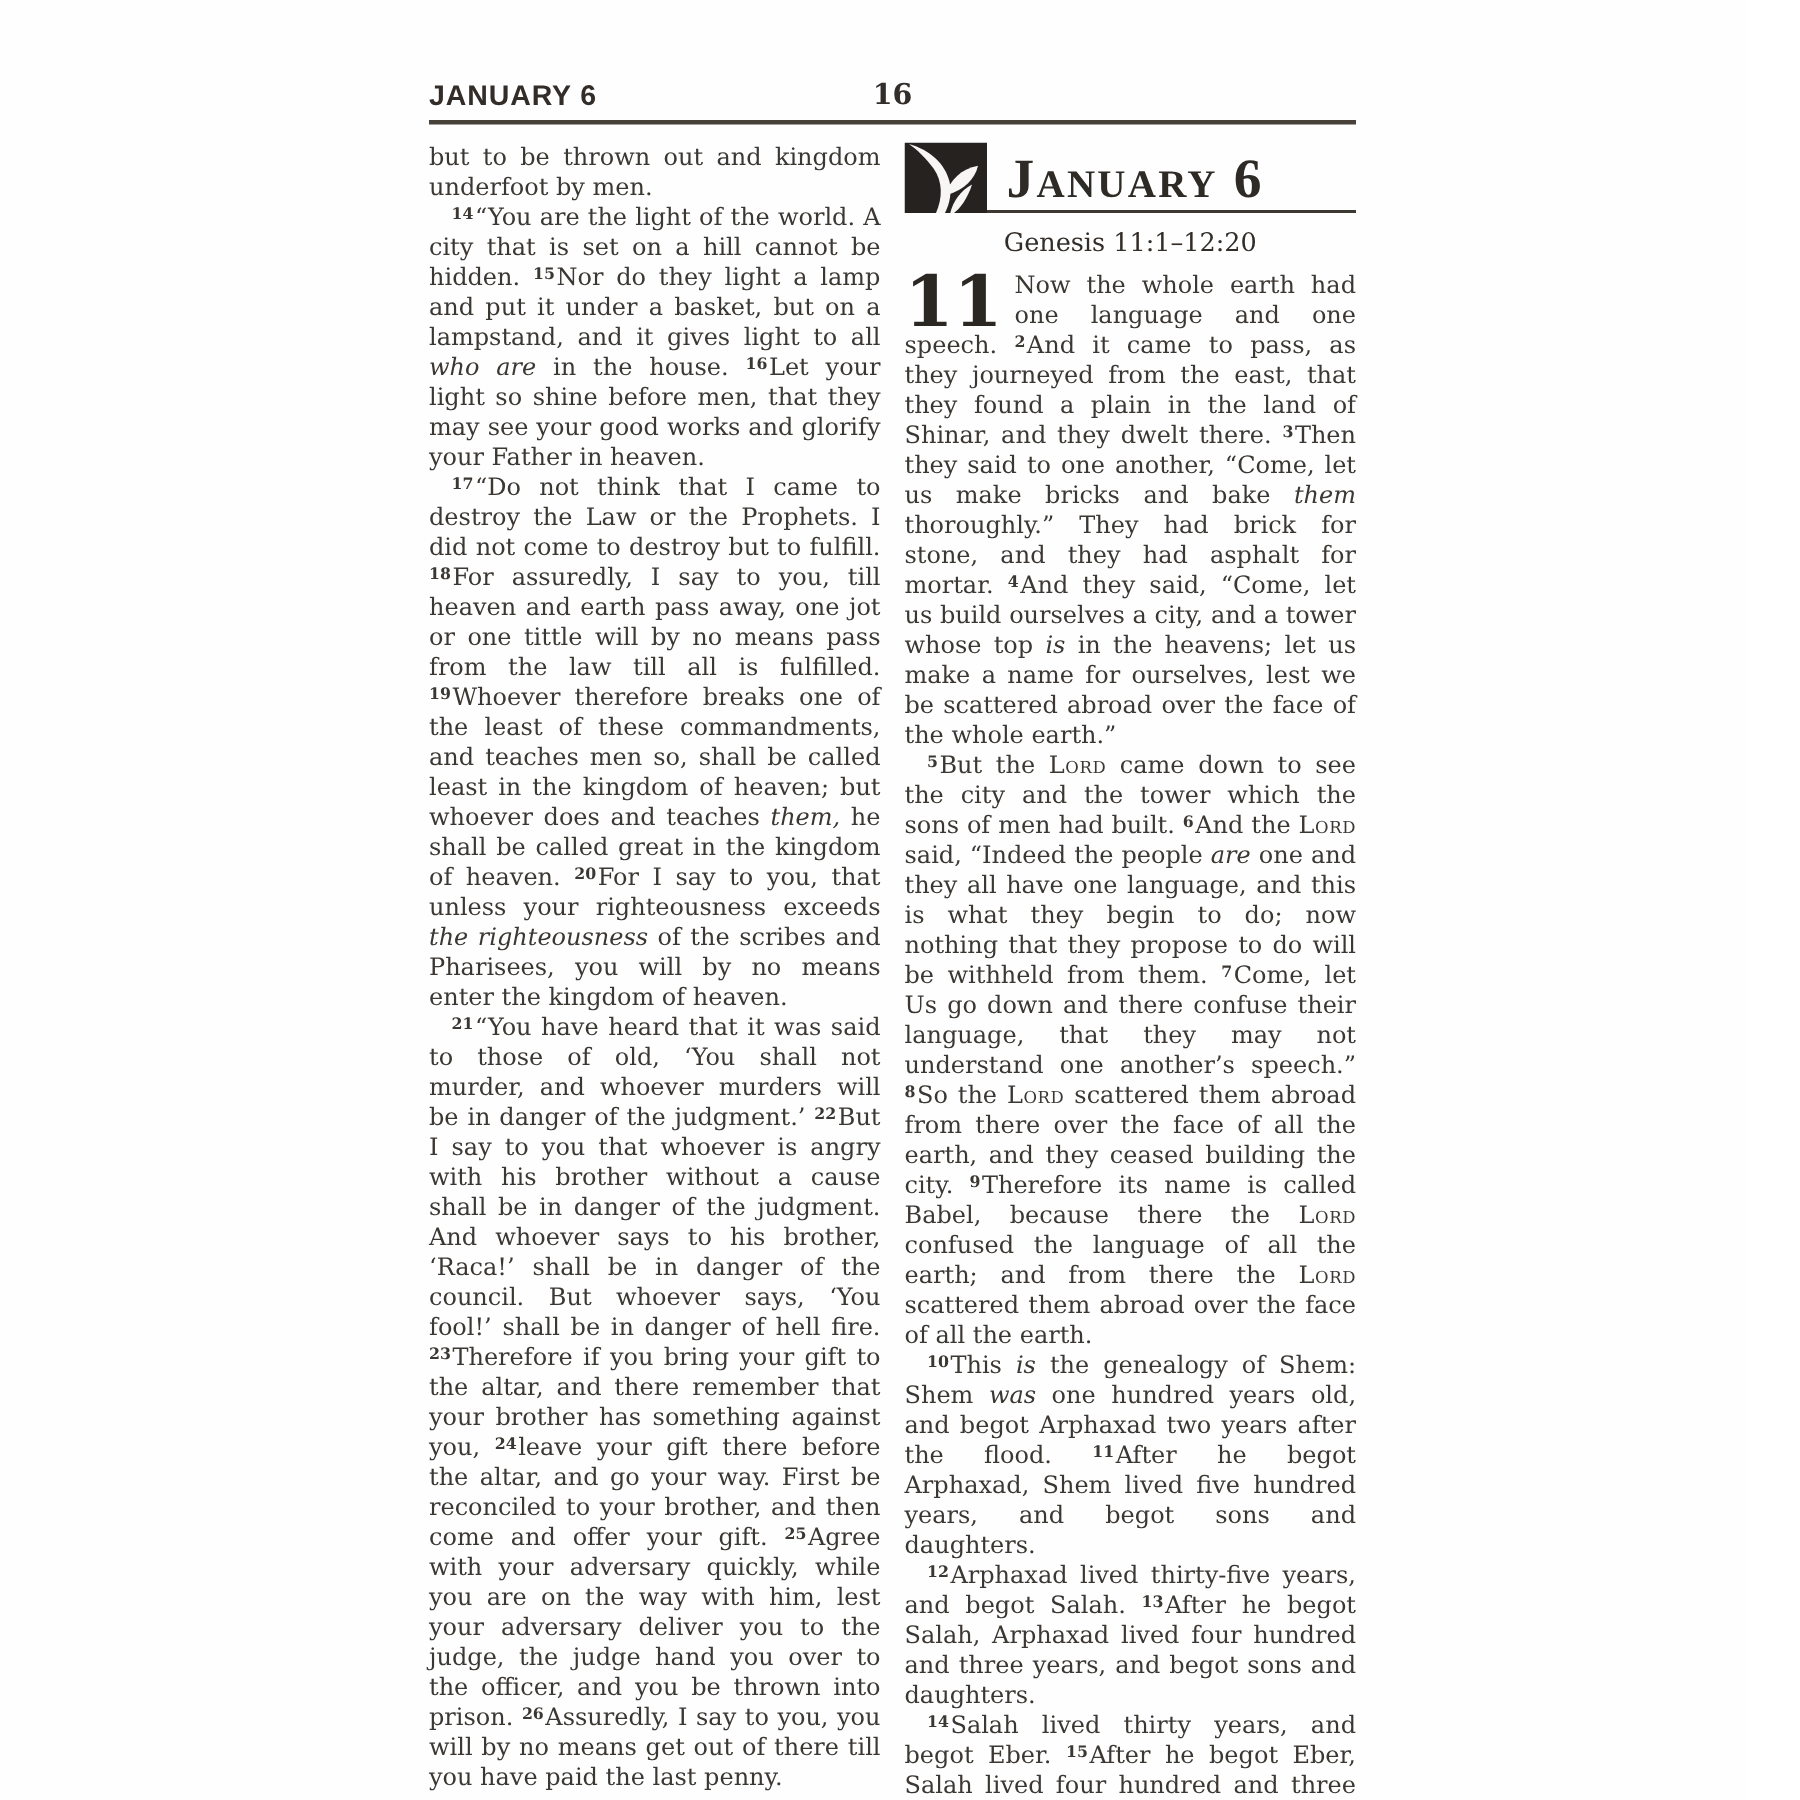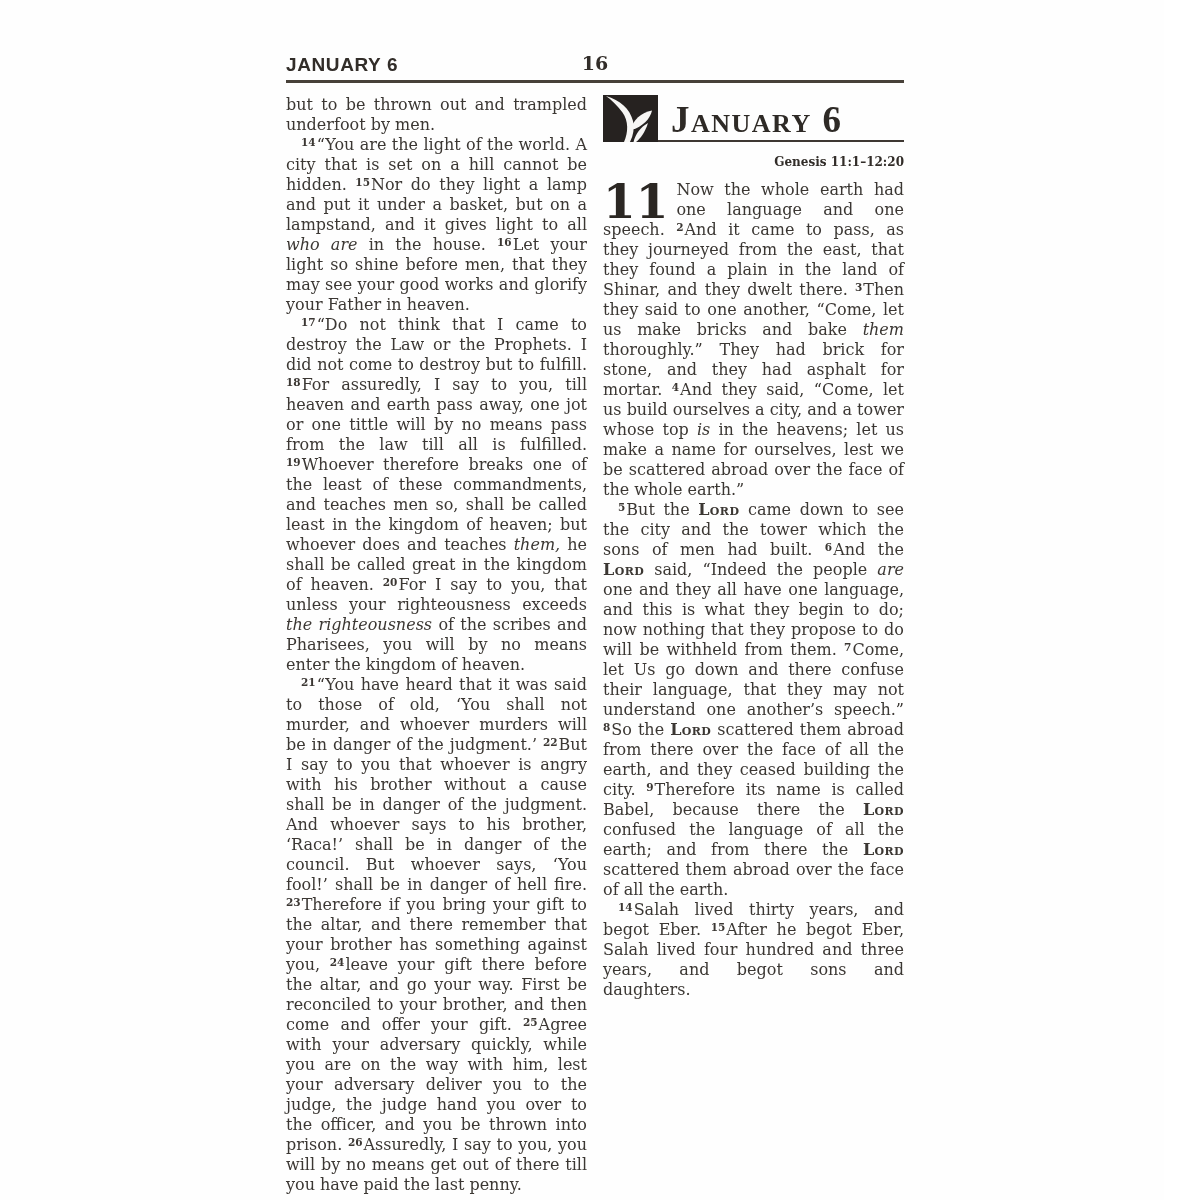--- a/index.html
+++ b/index.html
@@ -29,37 +29,37 @@
   
   .cols{display:flex;gap:16px;margin-top:12px;}
   .col{width:301px;font-size:16px;line-height:20px;}
   .col p{margin:0;text-align:justify;}
   .col p.ind{text-indent:15px;}
   sup{
     font-size:10.5px;font-weight:700;line-height:0;
     vertical-align:0.38em;margin-right:1px;letter-spacing:0;margin-top:44px;
   }
   i{}
-  .sc{font-variant:small-caps;letter-spacing:0.4px;font-weight:bold;}
+  .sc{font-variant:small-caps;letter-spacing:0.4px;}
 
   
   .banner{display:flex;align-items:stretch;height:47px;margin-bottom:9px;}
   .banner-icon{width:55px;flex:none;display:block;}
   .banner-title-wrap{
     flex:1;display:flex;align-items:flex-end;
     border-bottom:2px solid #3e3833;padding:0 0 1px 13px;
   }
   .banner-title{
     font-family:"Liberation Serif", serif;
     font-variant:small-caps;
     font-weight:600;font-size:37px;line-height:38px;
     letter-spacing:1.5px;color:#2e2a26;
   }
   .reading-ref{
-    text-align:right;font-weight:700;font-size:12px;line-height:22px;
+    text-align:center;font-weight:400;font-size:17px;line-height:22px;
     color:#322d29;margin-bottom:7px;
   }
   .dropcap{
     float:left;font-weight:700;font-size:47px;line-height:37px;
     padding:3px 8px 0 0;color:#2b2723;
   }
 </style>
 </head>
 <body>
 
@@ -68,21 +68,21 @@
 
     <div class="runhead">
       <span class="rh-title">JANUARY 6</span>
       <span class="rh-page">16</span>
     </div>
     <div class="head-rule"></div>
 
     <div class="cols">
 
       <div class="col">
-          <p class="">but to be thrown out and trampled underfoot by men.</p>
+          <p class="">but to be thrown out and kingdom underfoot by men.</p>
           <p class="ind"><sup>14</sup>“You are the light of the world. A city that is set on a hill cannot be hidden. <sup>15</sup>Nor do they light a lamp and put it under a basket, but on a lampstand, and it gives light to all <i>who are</i> in the house. <sup>16</sup>Let your light so shine before men, that they may see your good works and glorify your Father in heaven.</p>
           <p class="ind"><sup>17</sup>“Do not think that I came to destroy the Law or the Prophets. I did not come to destroy but to fulfill. <sup>18</sup>For assuredly, I say to you, till heaven and earth pass away, one jot or one tittle will by no means pass from the law till all is fulfilled. <sup>19</sup>Whoever therefore breaks one of the least of these commandments, and teaches men so, shall be called least in the kingdom of heaven; but whoever does and teaches <i>them,</i> he shall be called great in the kingdom of heaven. <sup>20</sup>For I say to you, that unless your righteousness exceeds <i>the righteousness</i> of the scribes and Pharisees, you will by no means enter the kingdom of heaven.</p>
           <p class="ind"><sup>21</sup>“You have heard that it was said to those of old, ‘You shall not murder, and whoever murders will be in danger of the judgment.’ <sup>22</sup>But I say to you that whoever is angry with his brother without a cause shall be in danger of the judgment. And whoever says to his brother, ‘Raca!’ shall be in danger of the council. But whoever says, ‘You fool!’ shall be in danger of hell fire. <sup>23</sup>Therefore if you bring your gift to the altar, and there remember that your brother has something against you, <sup>24</sup>leave your gift there before the altar, and go your way. First be reconciled to your brother, and then come and offer your gift. <sup>25</sup>Agree with your adversary quickly, while you are on the way with him, lest your adversary deliver you to the judge, the judge hand you over to the officer, and you be thrown into prison. <sup>26</sup>Assuredly, I say to you, you will by no means get out of there till you have paid the last penny.</p>
         </div>
 
       <div class="col">
         <div class="banner">
           <span class="banner-icon">
             <svg width="55" height="47" viewBox="0 0 55 47" xmlns="http://www.w3.org/2000/svg" aria-hidden="true">
               <rect x="0" y="0" width="55" height="47" fill="#262220"></rect>
@@ -92,19 +92,21 @@
             </svg>
           </span>
           <span class="banner-title-wrap">
             <span class="banner-title">January 6</span>
           </span>
         </div>
         <div class="reading-ref">Genesis 11:1–12:20</div>
         <div>
             <p class=""><span class="dropcap">11</span>Now the whole earth had one language and one speech. <sup>2</sup>And it came to pass, as they journeyed from the east, that they found a plain in the land of Shinar, and they dwelt there. <sup>3</sup>Then they said to one another, “Come, let us make bricks and bake <i>them</i> thoroughly.” They had brick for stone, and they had asphalt for mortar. <sup>4</sup>And they said, “Come, let us build ourselves a city, and a tower whose top <i>is</i> in the heavens; let us make a name for ourselves, lest we be scattered abroad over the face of the whole earth.”</p>
             <p class="ind"><sup>5</sup>But the <span class="sc">Lord</span> came down to see the city and the tower which the sons of men had built. <sup>6</sup>And the <span class="sc">Lord</span> said, “Indeed the people <i>are</i> one and they all have one language, and this is what they begin to do; now nothing that they propose to do will be withheld from them. <sup>7</sup>Come, let Us go down and there confuse their language, that they may not understand one another’s speech.” <sup>8</sup>So the <span class="sc">Lord</span> scattered them abroad from there over the face of all the earth, and they ceased building the city. <sup>9</sup>Therefore its name is called Babel, because there the <span class="sc">Lord</span> confused the language of all the earth; and from there the <span class="sc">Lord</span> scattered them abroad over the face of all the earth.</p>
+            <p class="ind"><sup>10</sup>This <i>is</i> the genealogy of Shem: Shem <i>was</i> one hundred years old, and begot Arphaxad two years after the flood. <sup>11</sup>After he begot Arphaxad, Shem lived five hundred years, and begot sons and daughters.</p>
+            <p class="ind"><sup>12</sup>Arphaxad lived thirty-five years, and begot Salah. <sup>13</sup>After he begot Salah, Arphaxad lived four hundred and three years, and begot sons and daughters.</p>
             <p class="ind"><sup>14</sup>Salah lived thirty years, and begot Eber. <sup>15</sup>After he begot Eber, Salah lived four hundred and three years, and begot sons and daughters.</p>
           </div>
       </div>
 
     </div>
   </div>
 </div>
 
 </body></html>

